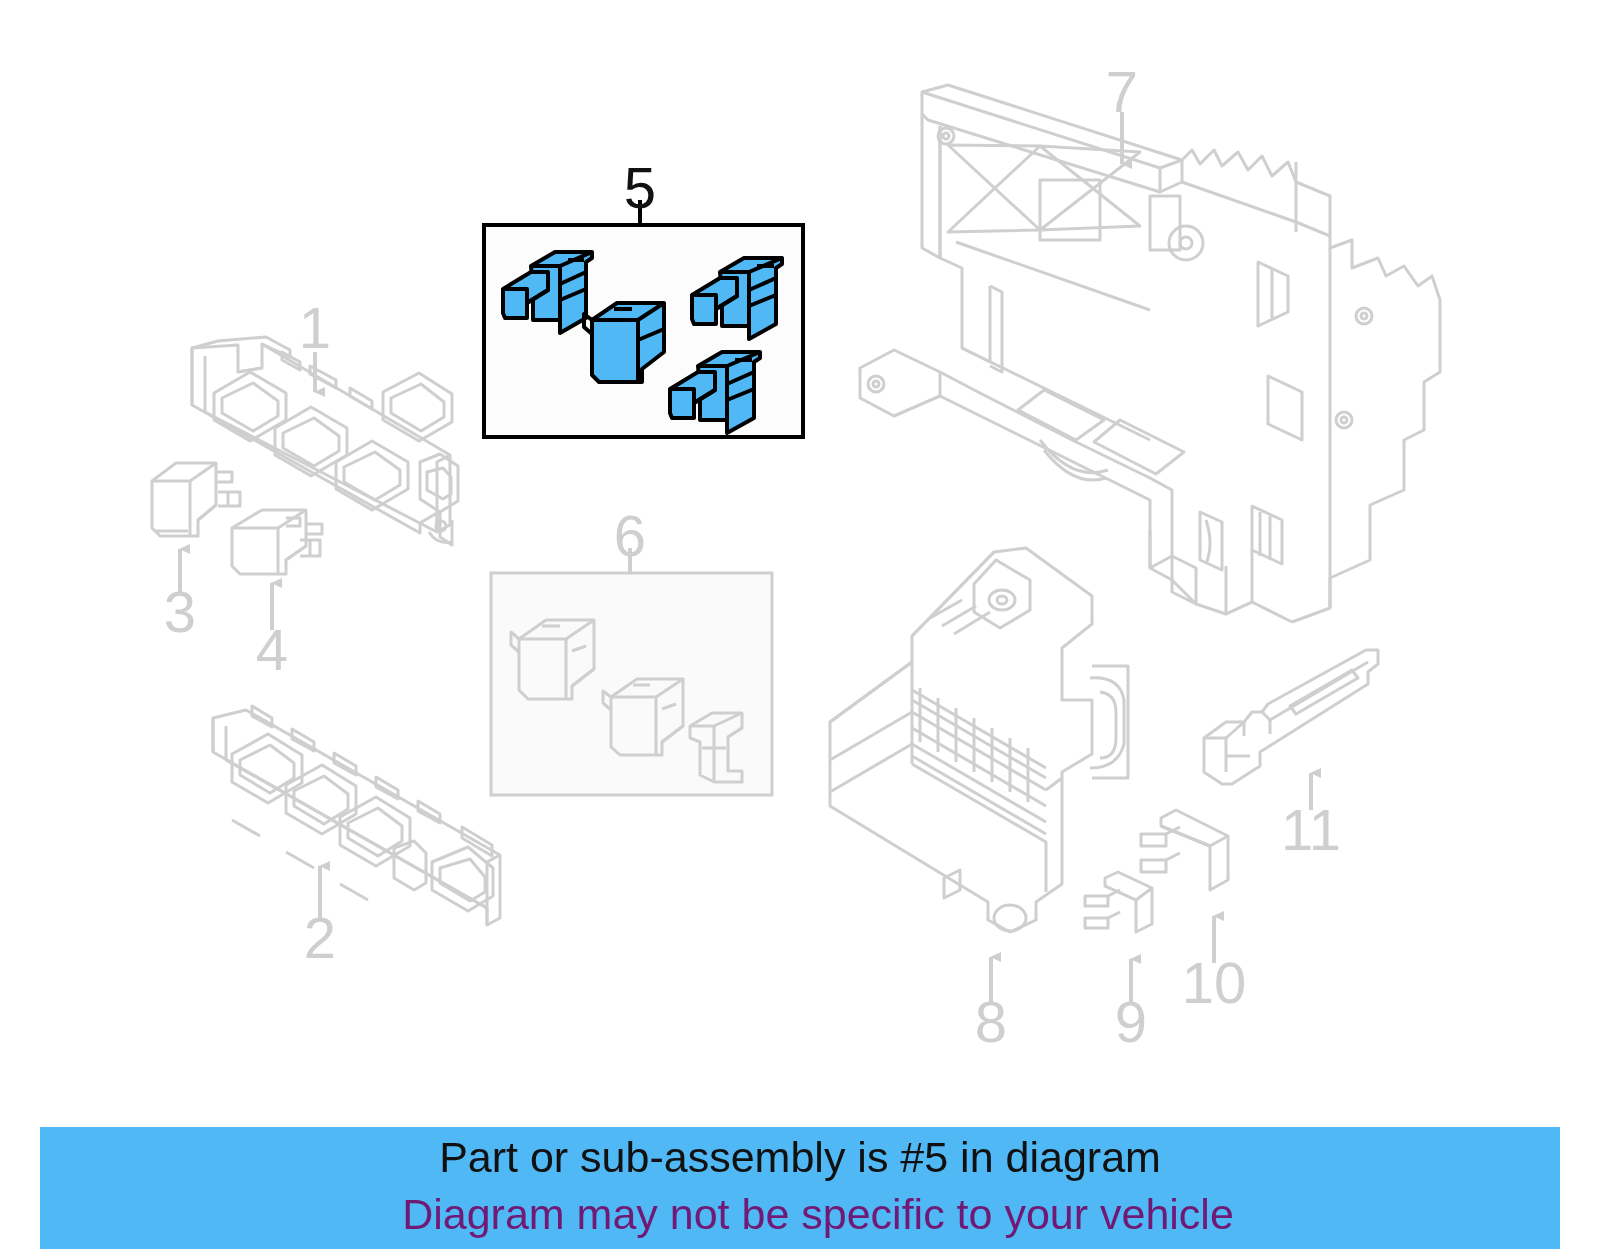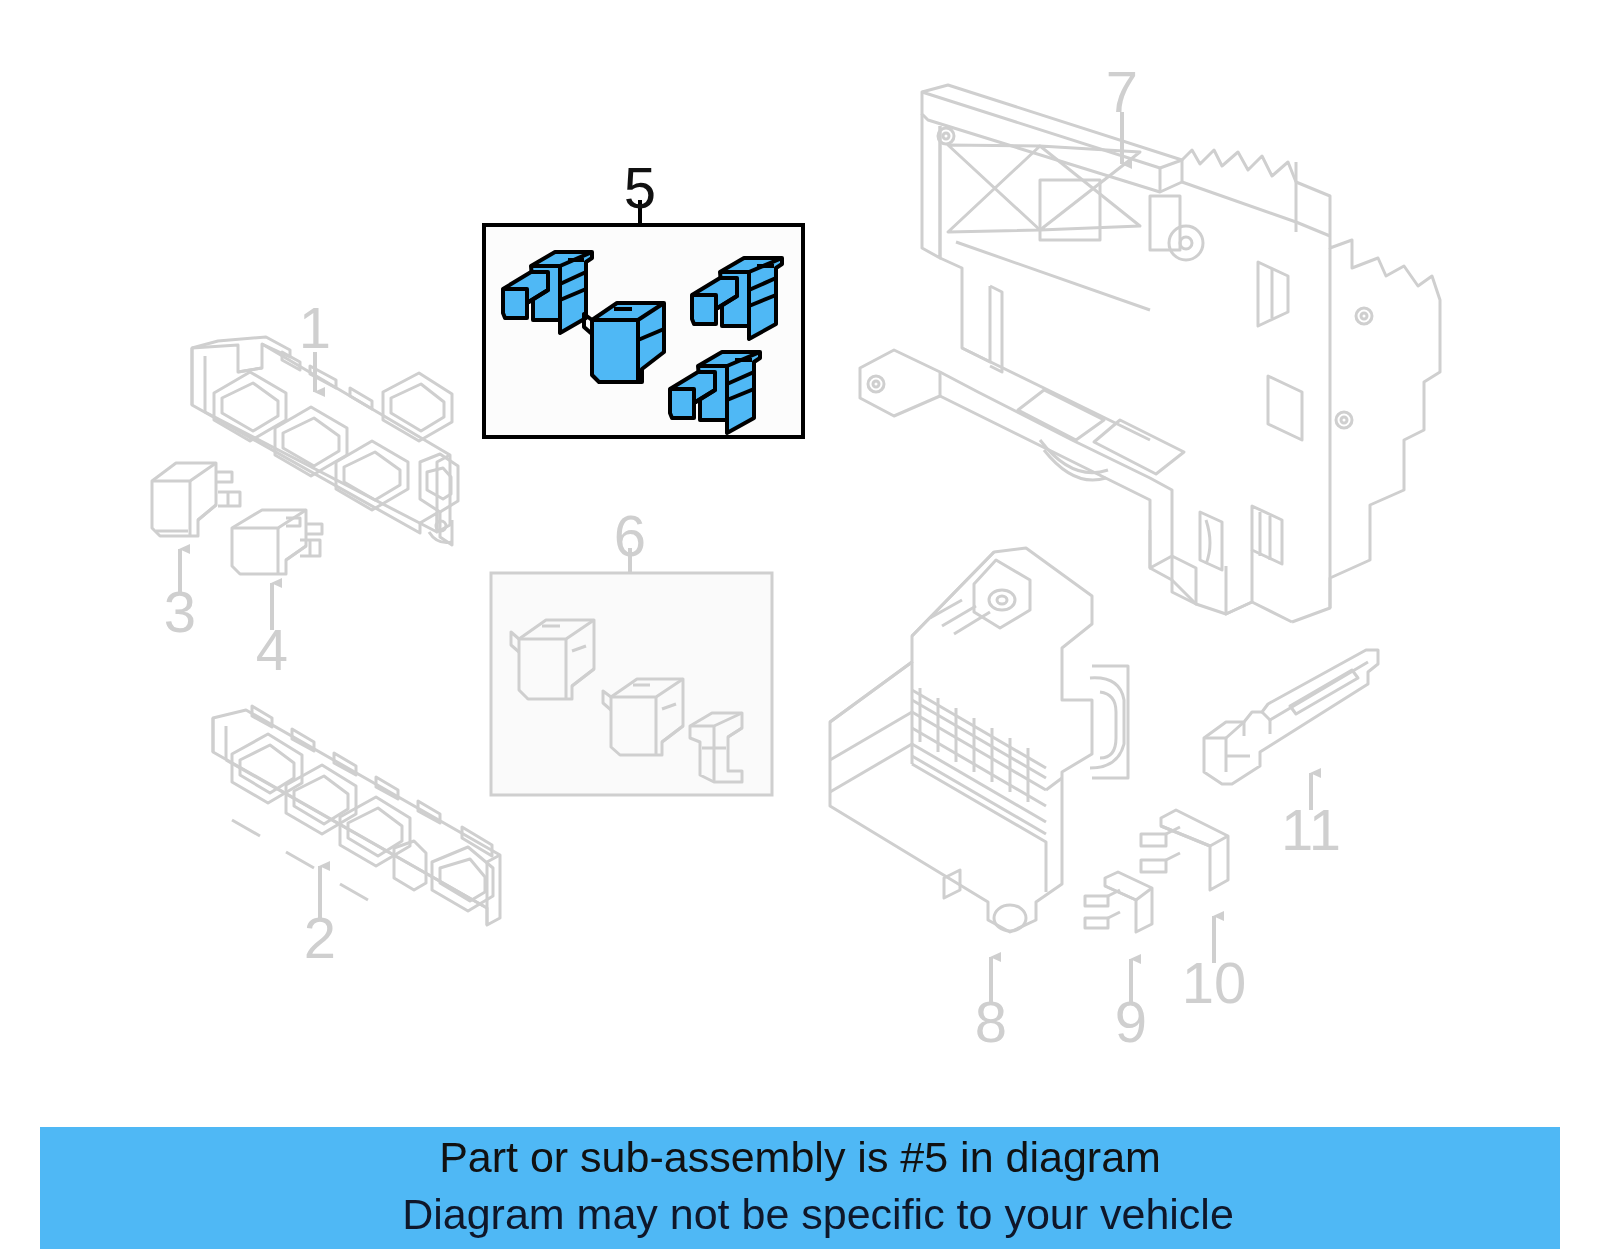--- a/index.html
+++ b/index.html
@@ -380,16 +380,16 @@
       <text fill="#cfcfcf" x="1122" y="112">7</text>
       <text fill="#cfcfcf" x="991" y="1042">8</text>
       <text fill="#cfcfcf" x="1131" y="1042">9</text>
       <text fill="#cfcfcf" x="1214" y="1003">10</text>
       <text fill="#cfcfcf" x="1311" y="850">11</text>
     </g>
   </svg>
 
   <div class="banner" style="background: rgb(79, 184, 245);">
     <div class="banner-line" style="color: rgb(17, 17, 17);">Part or sub-assembly is #5 in diagram</div>
-    <div class="banner-line" style="color: #0f172a; margin-left: 36px;">Diagram may not be specific to your vehicle</div>
+    <div class="banner-line" style="color: #701a75; margin-left: 36px;">Diagram may not be specific to your vehicle</div>
   </div>
 
 </div>
 
 </body></html>

